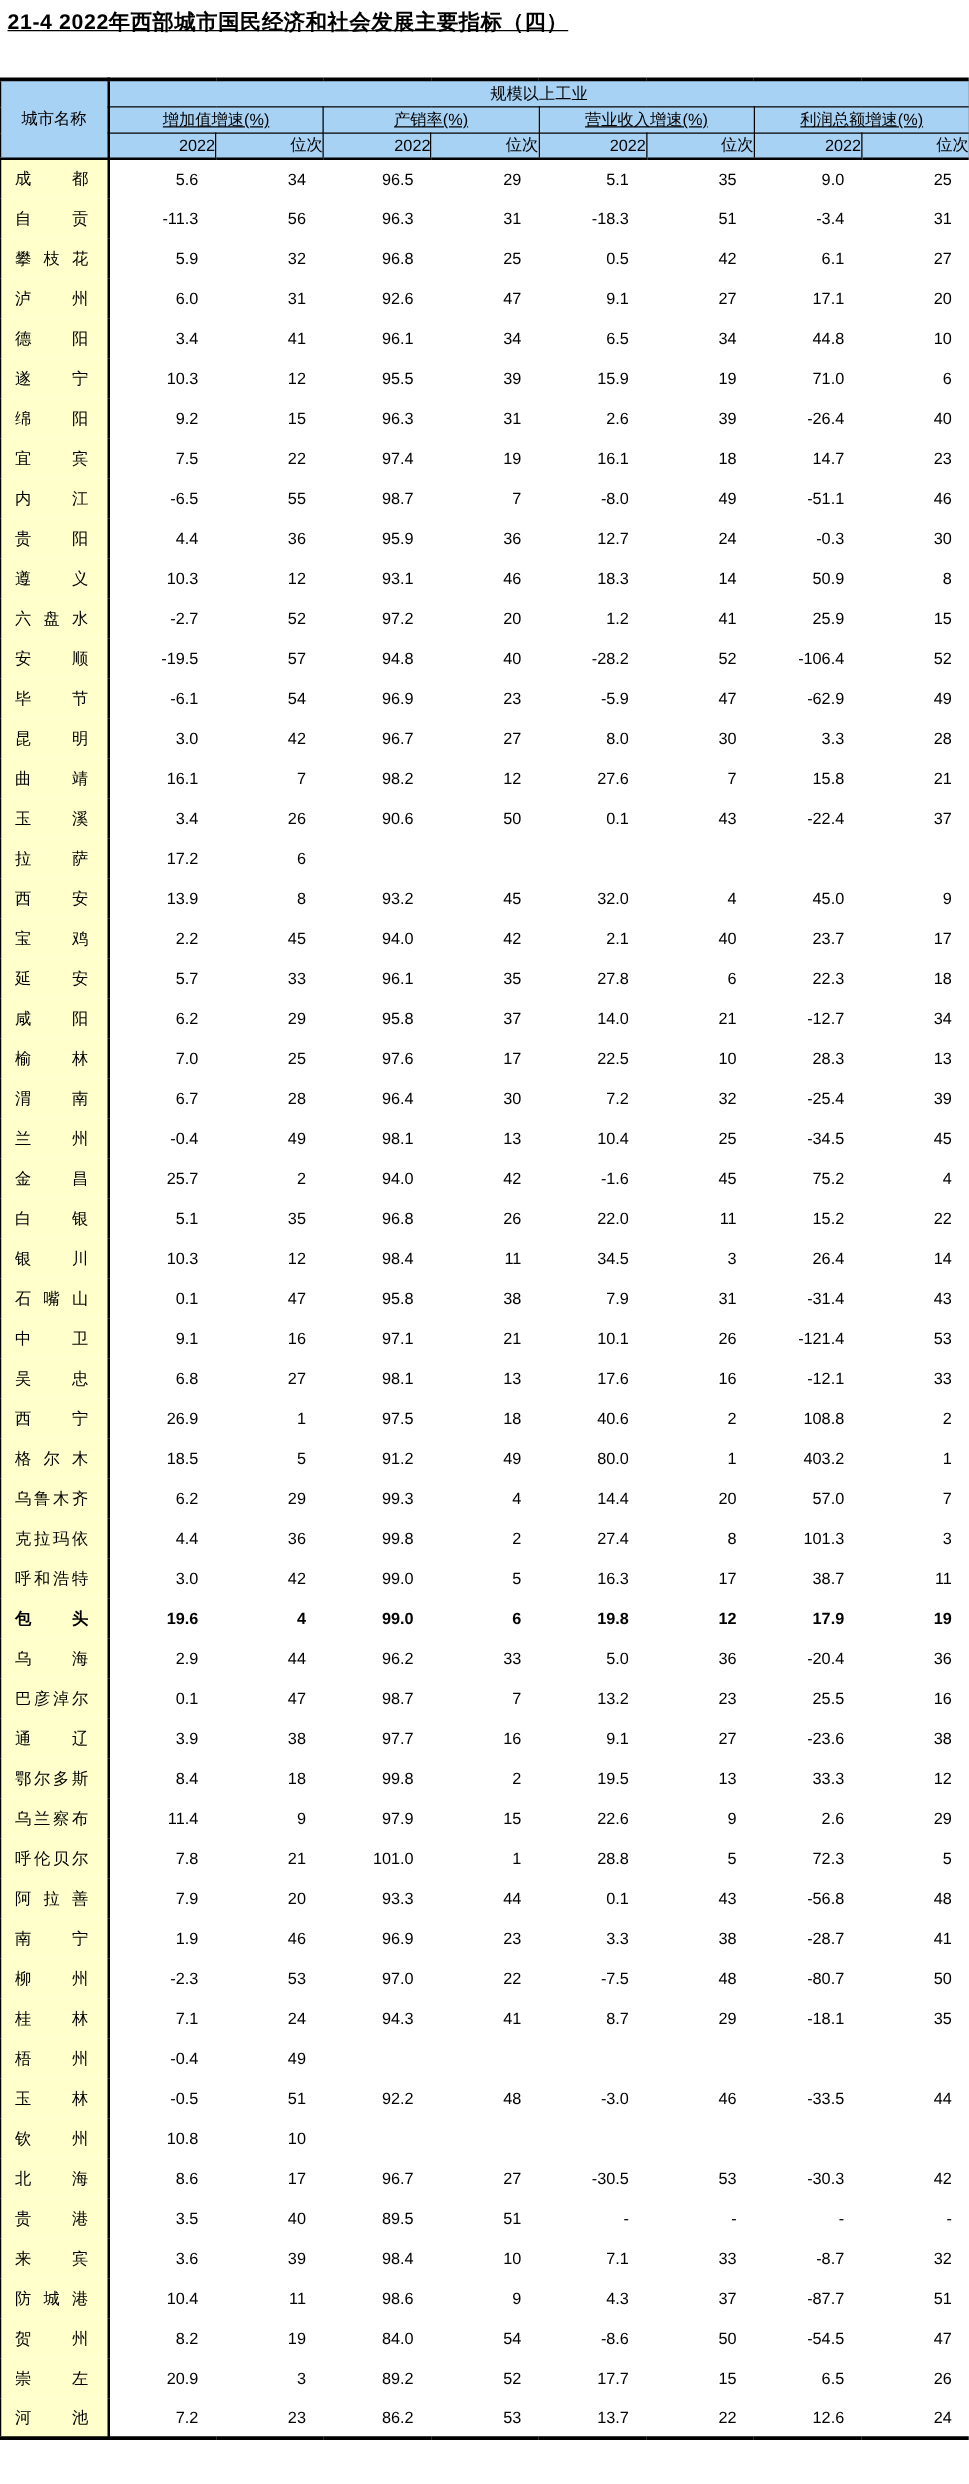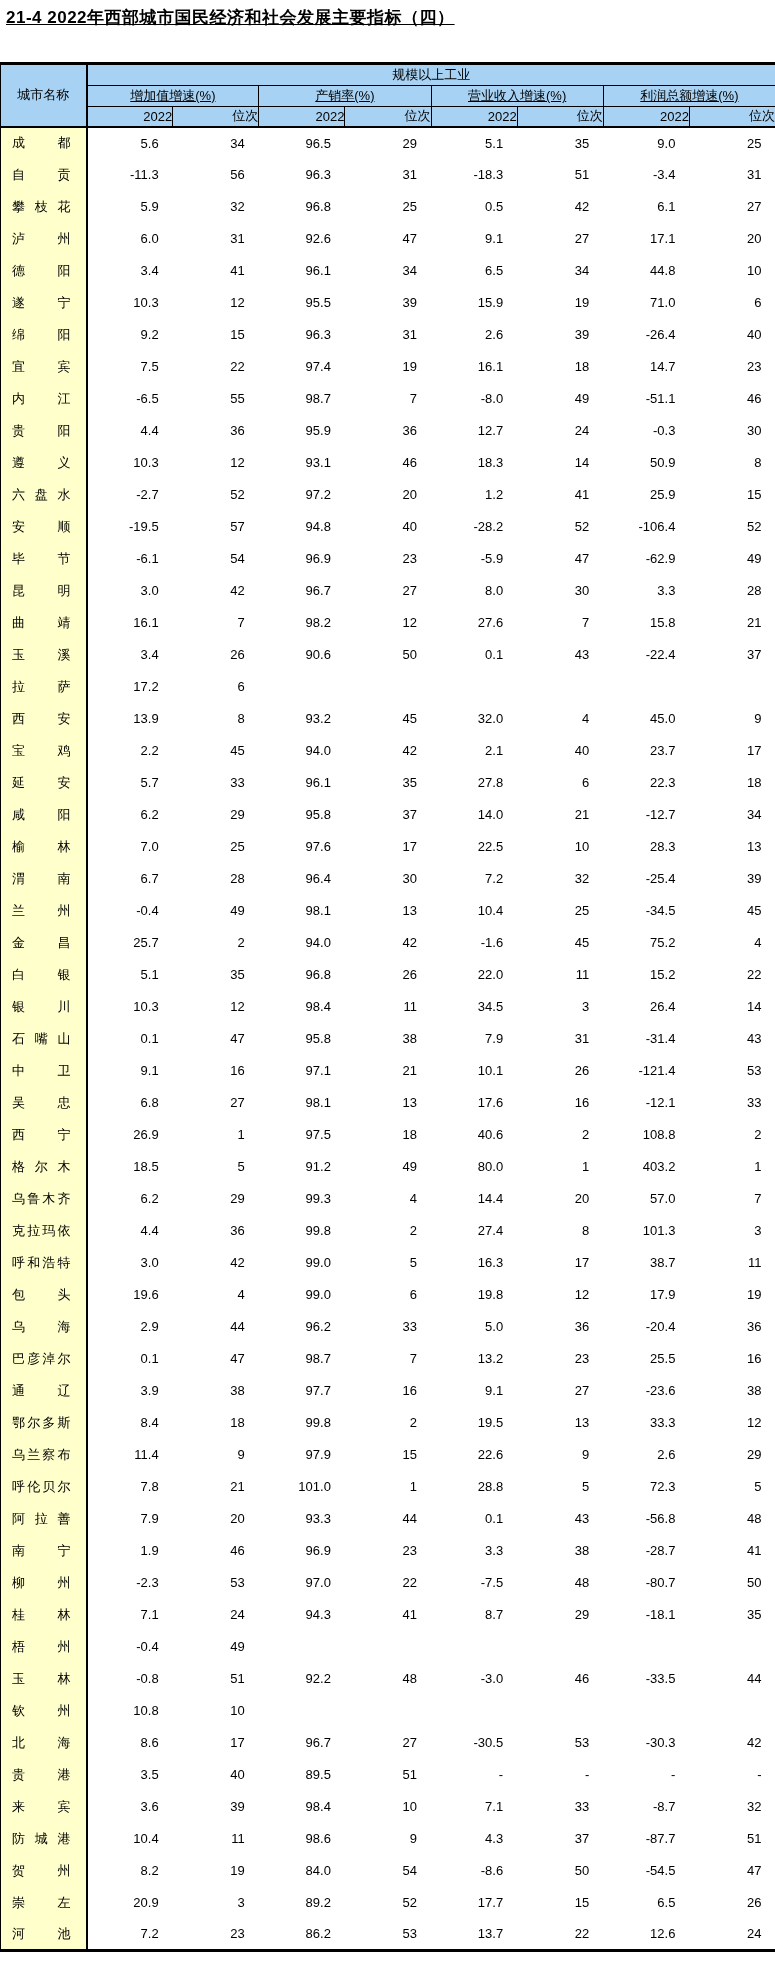--- a/index.html
+++ b/index.html
@@ -62,21 +62,21 @@
     padding:0 15px 0 11px;
     text-align:justify;
     text-align-last:justify;
     -moz-text-align-last:justify;
   }
   td.num{
     text-align:right;
     padding-right:14px;
     font-variant-numeric:tabular-nums;
   }
-  tr.bold td{font-weight:normal;}
+  tr.bold td{font-weight:bold;}
 </style>
 </head>
 <body>
 
 <div class="page-title">21-4 2022年西部城市国民经济和社会发展主要指标（四）</div>
 
 <table class="stat">
   <colgroup>
     <col class="c-city">
     <col class="c-data">
@@ -634,21 +634,21 @@
         <td class="num">49</td>
         <td class="num"></td>
         <td class="num"></td>
         <td class="num"></td>
         <td class="num"></td>
         <td class="num"></td>
         <td class="num"></td>
       </tr>
       <tr>
         <td class="city">玉林</td>
-        <td class="num">-0.8</td>
+        <td class="num">-0.5</td>
         <td class="num">51</td>
         <td class="num">92.2</td>
         <td class="num">48</td>
         <td class="num">-3.0</td>
         <td class="num">46</td>
         <td class="num">-33.5</td>
         <td class="num">44</td>
       </tr>
       <tr>
         <td class="city">钦州</td>

